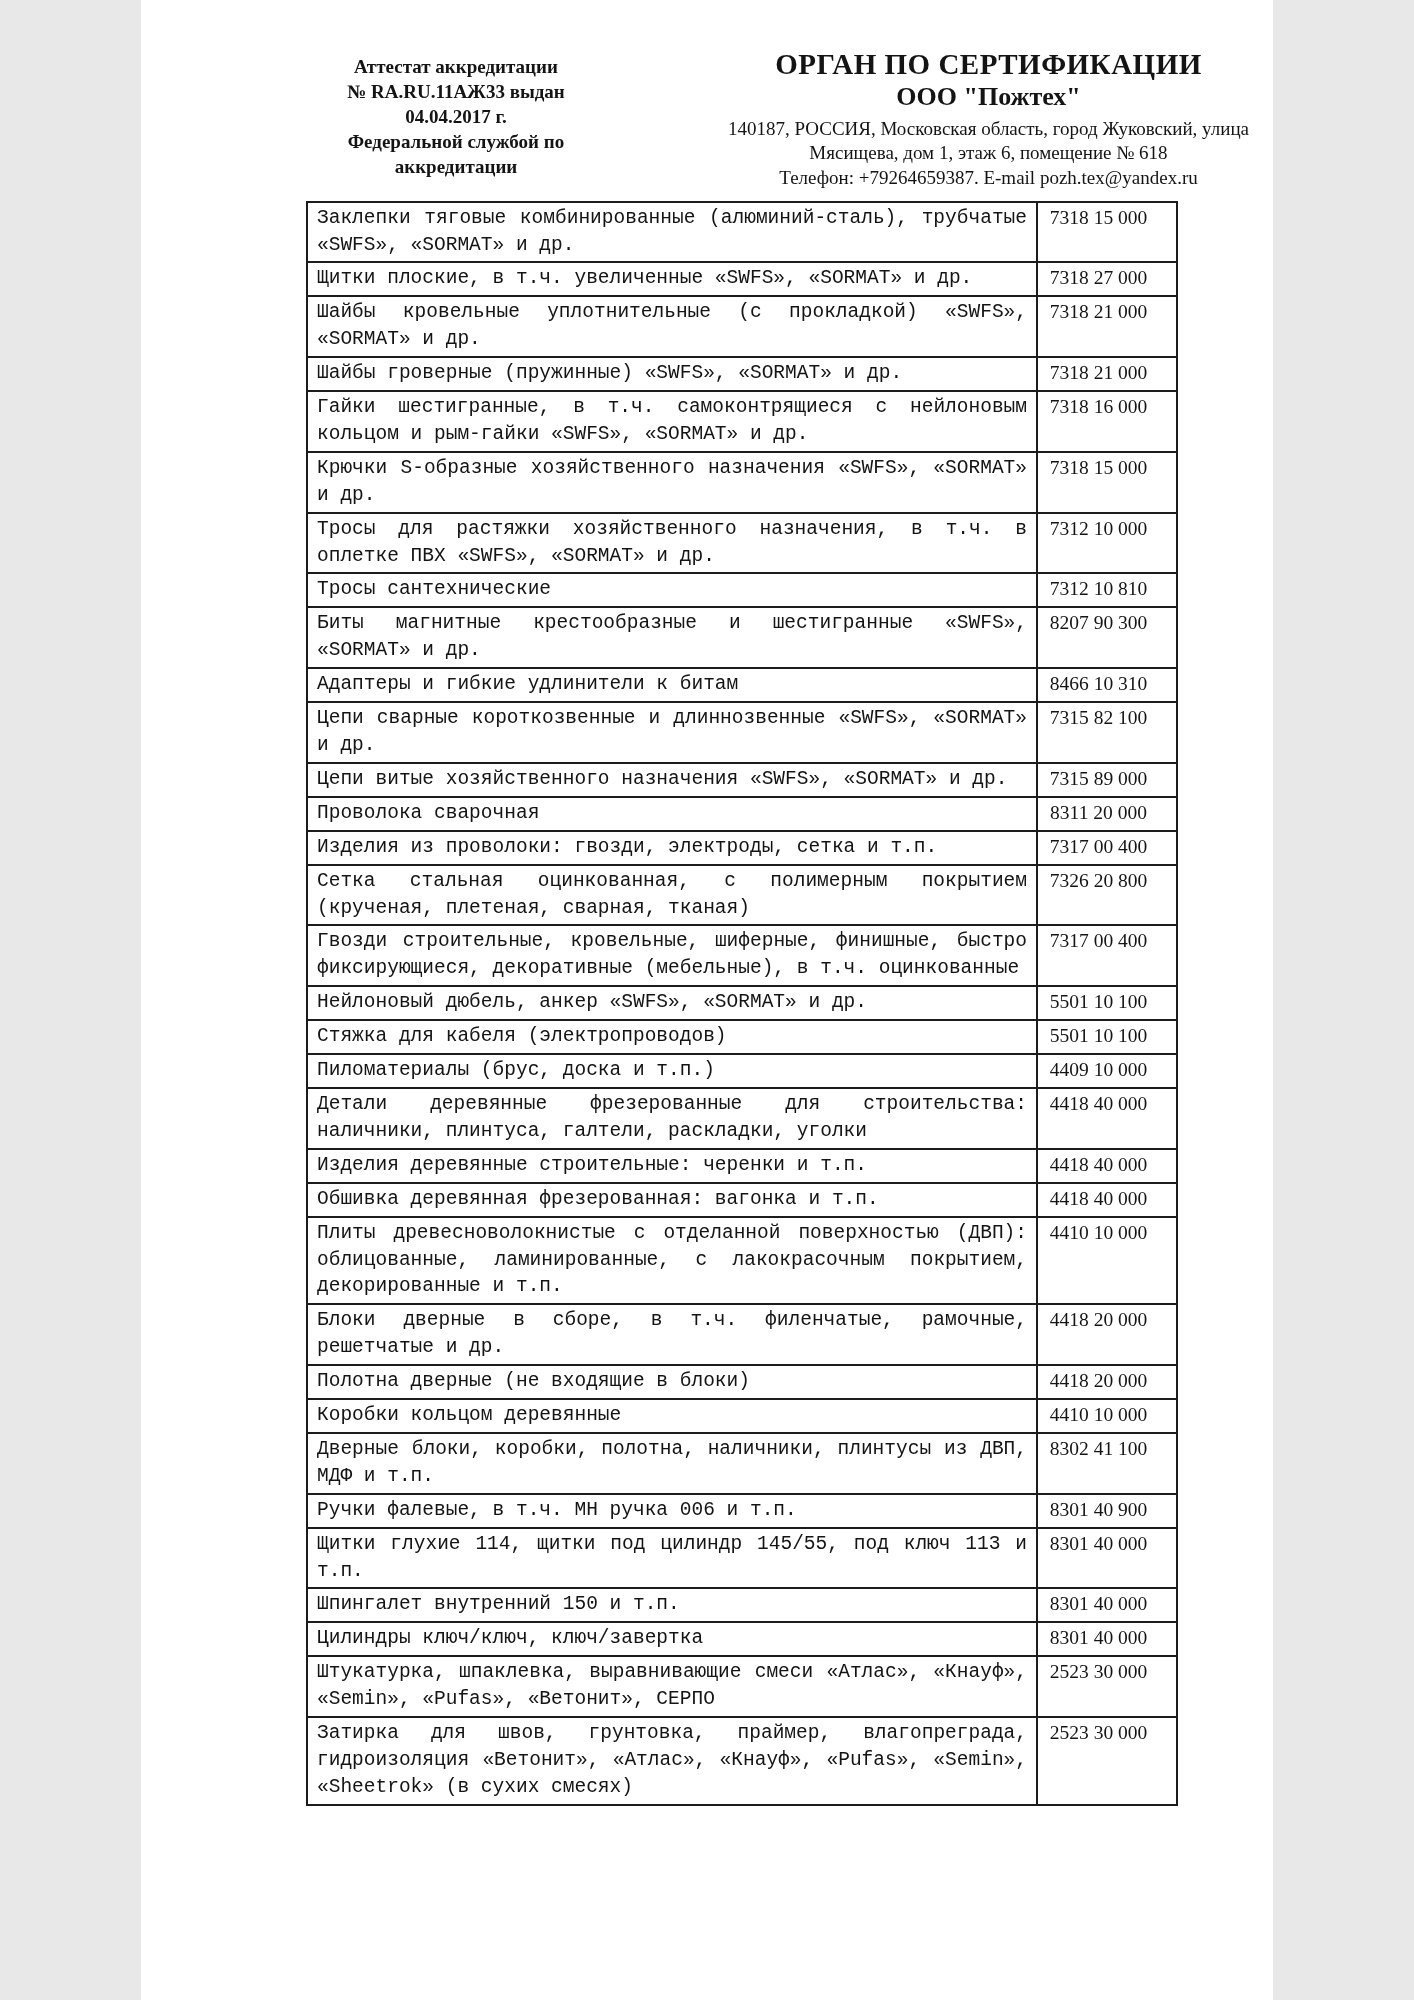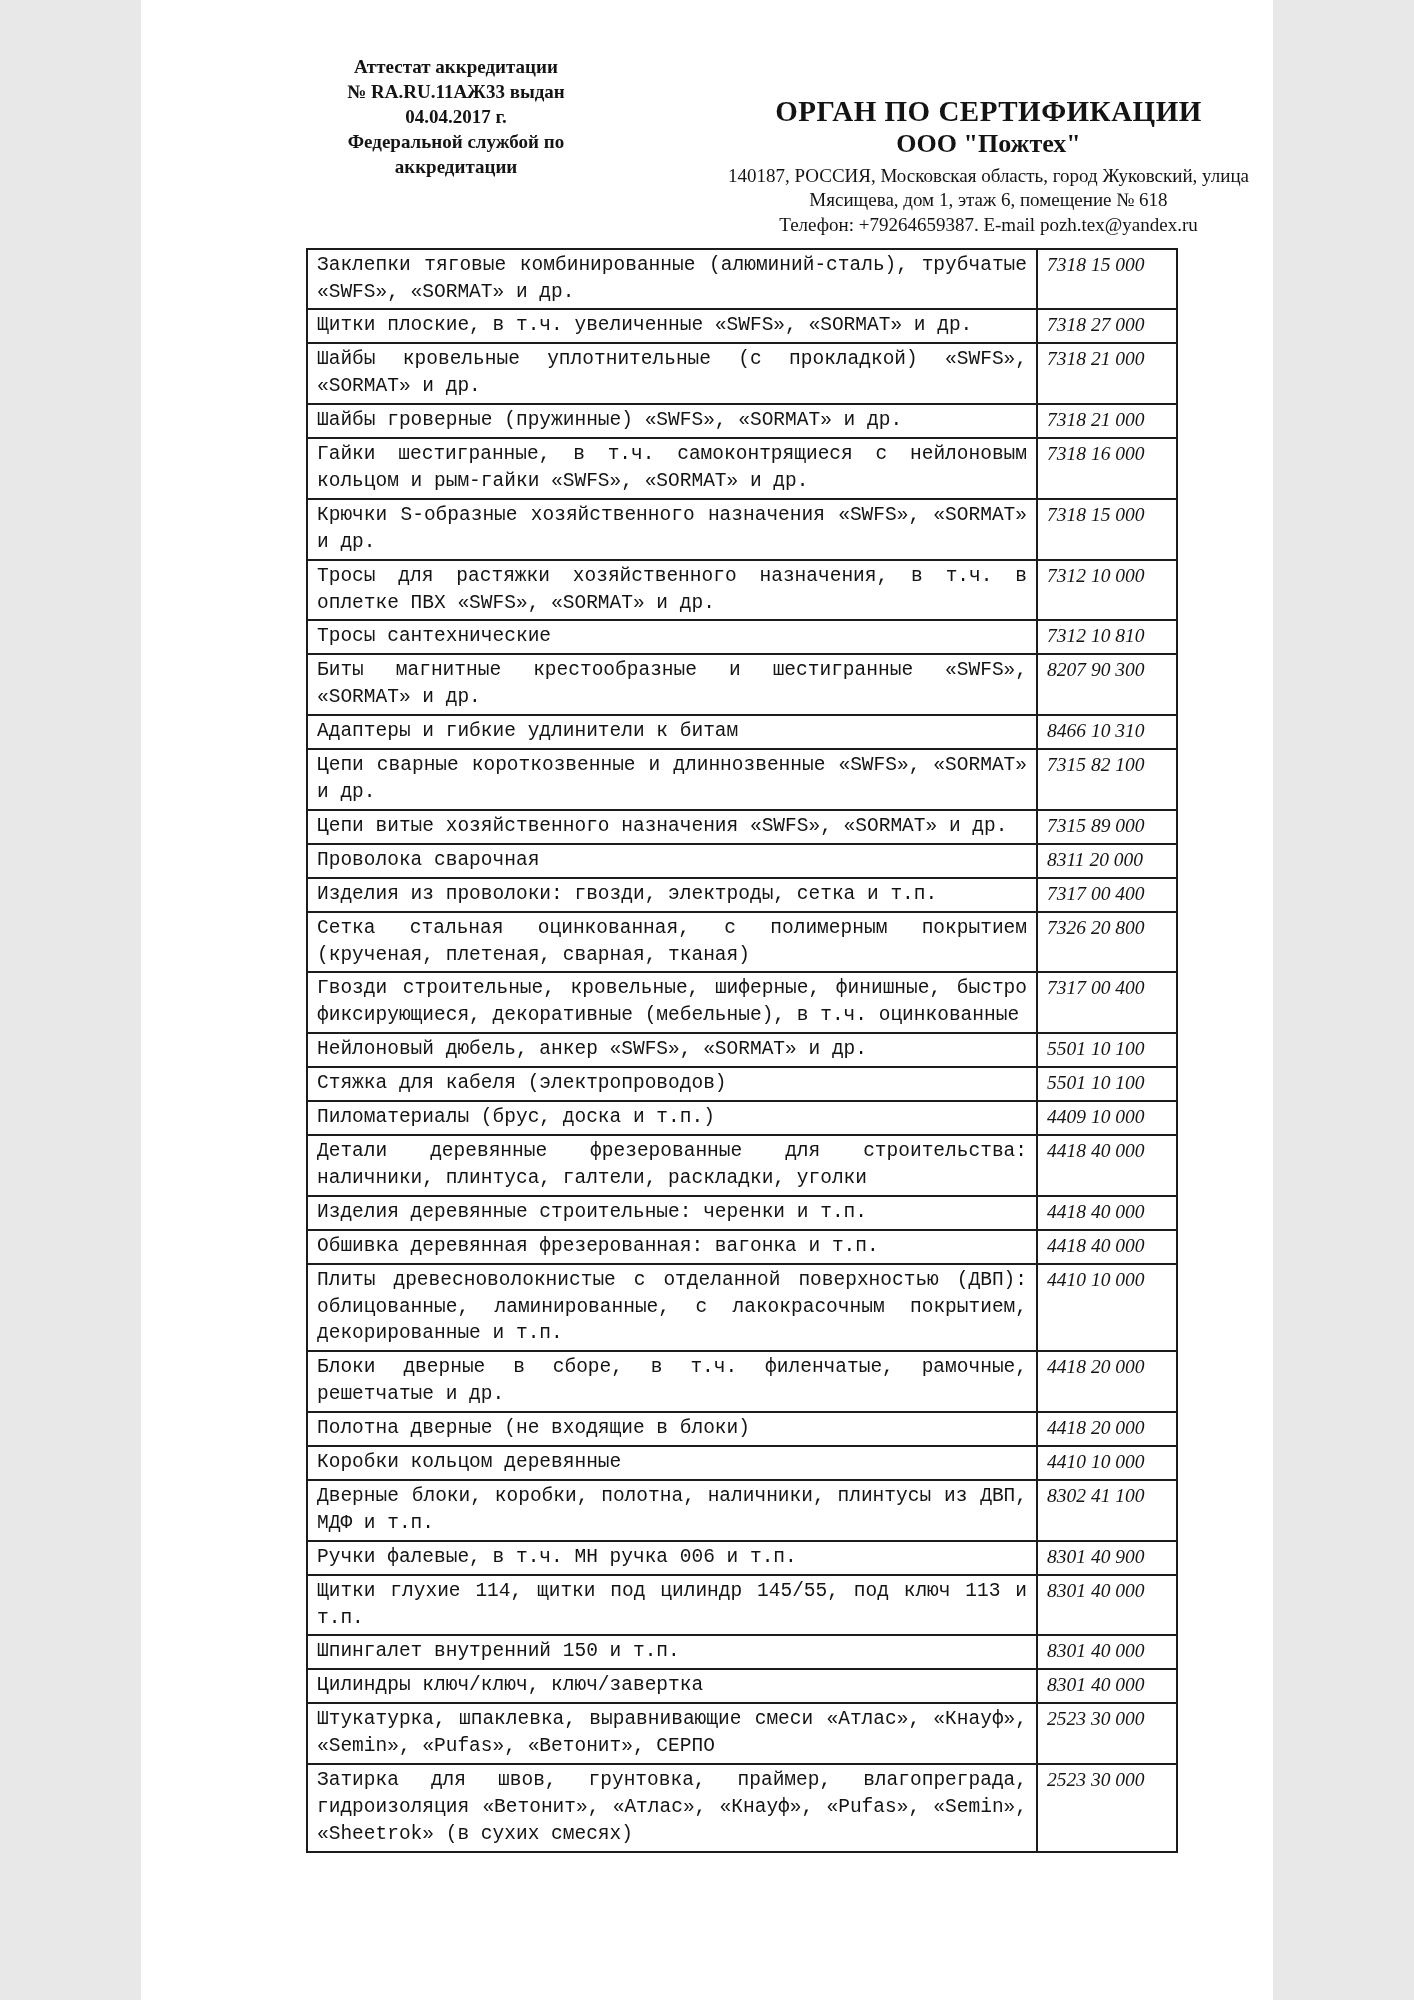--- a/index.html
+++ b/index.html
@@ -28,21 +28,20 @@
     width: 300px;
     padding-top: 6px;
     text-align: center;
     font-weight: bold;
     font-size: 19px;
     line-height: 1.32;
   }
   .header-right {
     flex: 1;
     text-align: center;
-    margin-top: 47px;
   }
   .org-title {
     font-size: 29px;
     font-weight: bold;
     line-height: 1.15;
     letter-spacing: 0.5px;
   }
   .org-name {
     font-size: 26px;
     font-weight: bold;
@@ -66,24 +65,23 @@
     line-height: 1.38;
     padding: 2px 9px 3px 9px;
   }
   .products-table td.desc {
     width: 730px;
     text-align: justify;
     font-family: Liberation Mono, monospace;
   }
   .products-table td.code {
     width: 140px;
-    text-align: left;
+    text-align: center;
     padding-right: 26px;
     white-space: nowrap;
-    font-style: italic;
   }
 </style>
 </head>
 <body>
 
 <div class="page">
   <div class="content">
 
     <div class="doc-header">
       <div class="header-left">

